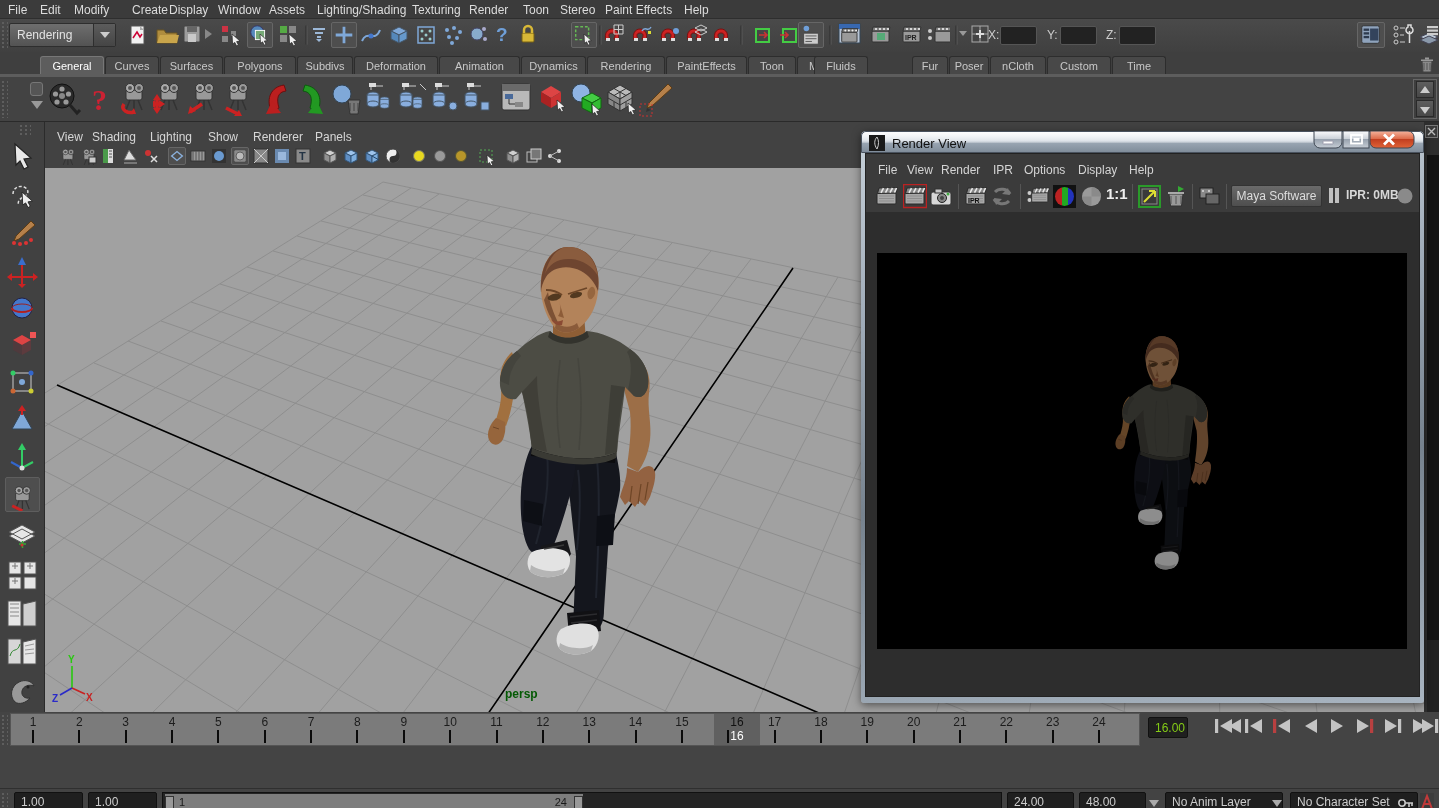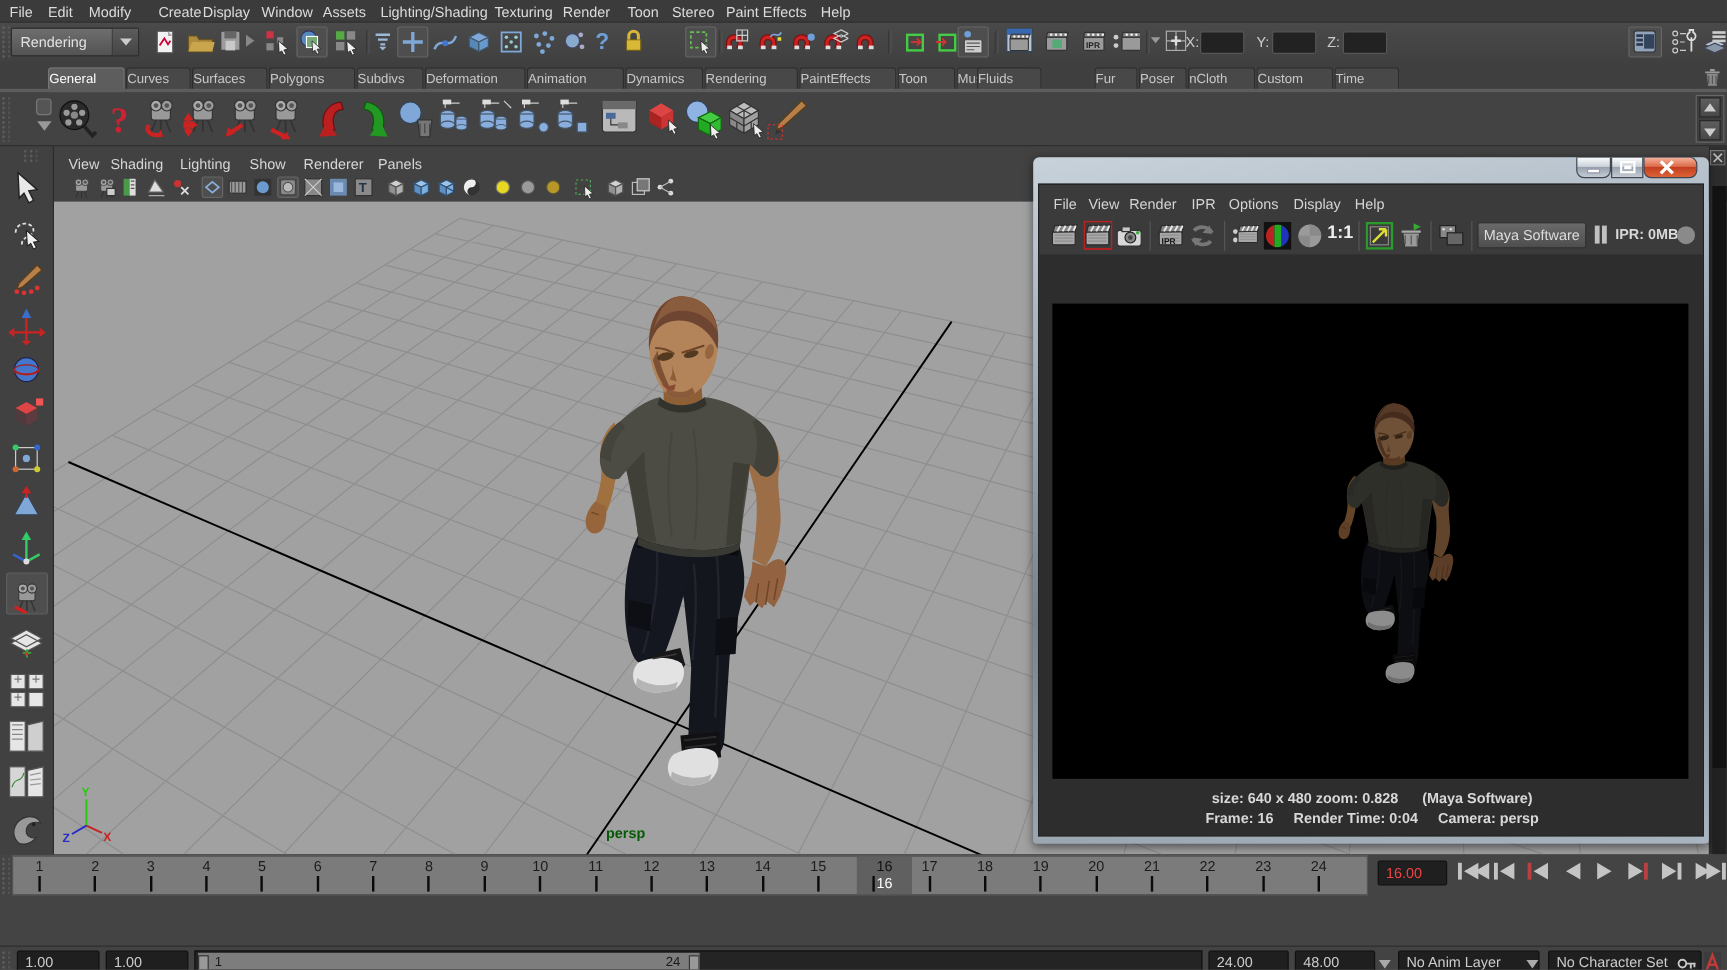--- a/index.html
+++ b/index.html
@@ -10,21 +10,21 @@
 
 #toolbar{left:0;top:19px;width:1439px;height:33px;background:linear-gradient(#4a4a4a,#404040)}
 .grip{position:absolute;width:7px;background:radial-gradient(circle 1px at 2px 2px,#5e5e5e 1px,transparent 1.2px) 0 0/5px 4px}
 .tbsep{position:absolute;top:6px;width:3px;height:20px;border-radius:2px;background:linear-gradient(90deg,#333,#555)}
 #rendsel{left:9px;top:4px;width:107px;height:24px;background:linear-gradient(#6e6e6e,#535353);border:1px solid #2e2e2e;border-radius:2px;color:#e2e2e2;font-size:12px;line-height:22px;padding-left:7px}
 #rendsel .arr{position:absolute;right:0;top:0;width:22px;height:22px;background:linear-gradient(#5c5c5c,#454545);border-left:1px solid #2e2e2e;border-radius:0 2px 2px 0}
 #rendsel .arr:after{content:"";position:absolute;left:6px;top:8px;border:5px solid transparent;border-top:6px solid #ccc}
 .coordfield{position:absolute;top:-2px;width:44px;height:20px;background:#222;border:1px solid #555;border-radius:2px}
 
 #shelftabs{left:0;top:52px;width:1439px;height:25px;background:#3f3f3f}
-.tab{position:absolute;top:4px;height:21px;background:#484848;border:1px solid #2d2d2d;border-bottom:none;border-radius:3px 3px 0 0;color:#c8c8c8;font-size:11px;text-align:left;line-height:19px}
+.tab{position:absolute;top:4px;height:21px;background:#484848;border:1px solid #2d2d2d;border-bottom:none;border-radius:3px 3px 0 0;color:#c8c8c8;font-size:11px;text-align:center;line-height:19px}
 .tabsel{background:#5d5d5d;color:#fff;border-color:#777}
 #shelfline{left:0;top:74px;width:1439px;height:3px;background:#5d5d5d}
 
 #shelf{left:0;top:77px;width:1439px;height:45px;background:#434343;border-bottom:1px solid #2a2a2a}
 
 #leftbar{left:0;top:122px;width:45px;height:590px;background:#414141;border-right:1px solid #2b2b2b}
 .ltool{position:absolute;left:5px;width:35px;height:35px}
 
 #viewport{left:45px;top:122px;width:1394px;height:590px;background:#424242}
 #pmenus{position:absolute;left:12px;top:8px;color:#d6d6d6;font-size:12px}
@@ -48,21 +48,21 @@
 
 #rstrip{left:1424px;top:122px;width:15px;height:590px;background:#2e2e2e}
 
 #timeline{left:0;top:712px;width:1439px;height:36px;background:#444}
 #ruler{position:absolute;left:10px;top:1px;width:1130px;height:33px;background:#7b7b7b;border:1px solid #555}
 .fnum{position:absolute;top:1px;font-size:12px;color:#1c1c1c;transform:translateX(-50%)}
 .ftick{position:absolute;top:16px;width:2px;height:13px;background:#0a0a0a}
 #curframe{position:absolute;left:703px;top:0;width:46px;height:31px;background:#606060}
 #curframe .a{position:absolute;width:100%;text-align:center;top:1px;color:#111;font-size:12px}
 #curframe .b{position:absolute;width:100%;text-align:center;top:15px;color:#fff;font-size:12px}
-#tfield{position:absolute;left:1148px;top:5px;width:58px;height:21px;background:#1f1f1f;border:1px solid #111;border-radius:2px;color:#ef4444;font-size:12px;line-height:20px;padding-left:6px}
+#tfield{position:absolute;left:1148px;top:5px;width:40px;height:21px;background:#1f1f1f;border:1px solid #111;border-radius:2px;color:#84cc16;font-size:12px;line-height:20px;padding-left:6px}
 #transport{position:absolute;left:1213px;top:6px;width:227px;height:20px}
 
 #range{left:0;top:788px;width:1439px;height:28px;background:#434343;border-top:1px solid #2f2f2f}
 .rfield{position:absolute;top:3px;height:21px;background:#1f1f1f;border:1px solid #111;border-radius:2px;color:#ccc;font-size:12px;line-height:19px;padding-left:6px}
 #rangetrack{position:absolute;left:162px;top:3px;width:840px;height:21px;background:#242424;border:1px solid #111}
 #rangebar{position:absolute;left:2px;top:1px;width:418px;height:17px;background:#7d7d7d;color:#1a1a1a;font-size:11px}
 #rangebar .h{position:absolute;top:2px;width:9px;height:13px;background:#999;border:1px solid #333}
 
 #melbar{left:0;top:776px;width:1439px;height:32px;background:#424242;border-top:1px solid #2f2f2f}
 #melbar .lbl{position:absolute;left:25px;top:9px;color:#d0d0d0;font-size:12px}
@@ -812,20 +812,28 @@
 <div class="abs" id="rstrip">
       <svg style="position:absolute;left:1px;top:3px" width="13" height="13">
         <rect x="0.5" y="0.5" width="12" height="12" fill="#3a3a3a" stroke="#777"></rect>
         <path d="M3 3 L10 10 M10 3 L3 10" stroke="#bbb" stroke-width="1.4"></path>
       </svg>
       <div style="position:absolute;left:3px;top:33px;width:12px;height:485px;background:#131313"></div>
       <div style="position:absolute;left:3px;top:518px;width:12px;height:72px;background:#222"></div>
     </div>
 
 <div class="abs" id="rv">
+  <div id="rvtitle">
+        <div style="position:absolute;left:0;top:0;width:100%;height:11px;background:linear-gradient(rgba(255,255,255,0.75),rgba(255,255,255,0.2));border-radius:5px 5px 0 0"></div>
+        <span class="txt">Render View</span>
+        <svg style="position:absolute;left:7px;top:3px" width="16" height="16">
+          <rect x="0" y="0" width="16" height="16" fill="#1a1a1a"></rect>
+          <path d="M8 2 C5 5,5 10,8 14 C10 10,10 5,8 2" fill="none" stroke="#ccc"></path>
+        </svg>
+      </div>
   <div id="rvwinbtns"><svg width="102" height="19" viewBox="0 0 102 19">
           <defs>
             <linearGradient id="wbg" x1="0" y1="0" x2="0" y2="1">
               <stop offset="0" stop-color="#fdfdfe"></stop>
               <stop offset="0.45" stop-color="#cdd3da"></stop>
               <stop offset="0.5" stop-color="#99a3af"></stop>
               <stop offset="1" stop-color="#c6cdd5"></stop>
             </linearGradient>
             <linearGradient id="wbr" x1="0" y1="0" x2="0" y2="1">
               <stop offset="0" stop-color="#f6b49d"></stop>
@@ -942,24 +950,20 @@
           <div style="position:absolute;left:472px;top:4px;color:#d8d8d8;font-size:12px;font-weight:bold">IPR: 0MB</div>
           <svg style="position:absolute;left:523px;top:4px" width="16" height="16">
             <circle cx="8" cy="8" r="7.5" fill="#8a8a8a"></circle>
           </svg>
         </div>
     <div id="rvimgarea">
       <div id="rvblack">
         <svg width="530" height="396" viewBox="0 0 530 396">
               <use href="#guy" transform="translate(-40.7,-58) scale(0.572)" style="filter:brightness(0.62)"></use>
             </svg>
-      </div>
-      <div id="rvstatus">
-        <div>size: 640 x 480 zoom: 0.828&nbsp;&nbsp;&nbsp;&nbsp;&nbsp;&nbsp;(Maya Software)</div>
-        <div style="margin-top:3px">Frame: 16&nbsp;&nbsp;&nbsp;&nbsp;&nbsp;Render Time: 0:04&nbsp;&nbsp;&nbsp;&nbsp;&nbsp;Camera: persp</div>
       </div>
     </div>
   </div>
 </div>
 
 <div class="abs" id="timeline">
   <div class="grip" style="left:1px;top:2px;height:31px"></div>
   <div id="ruler">
         <div id="curframe">
           <div class="a">16</div>

